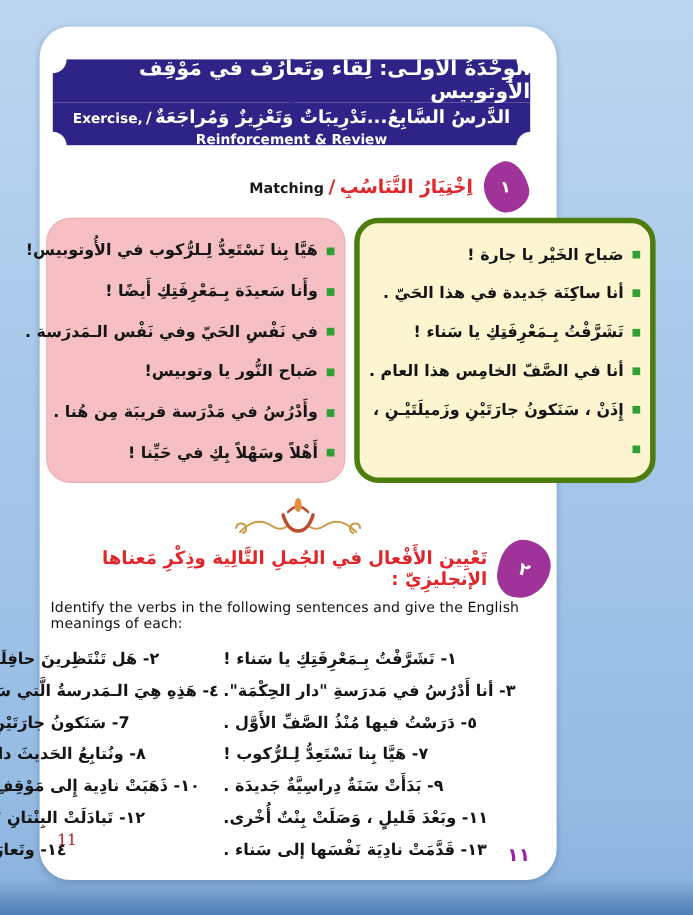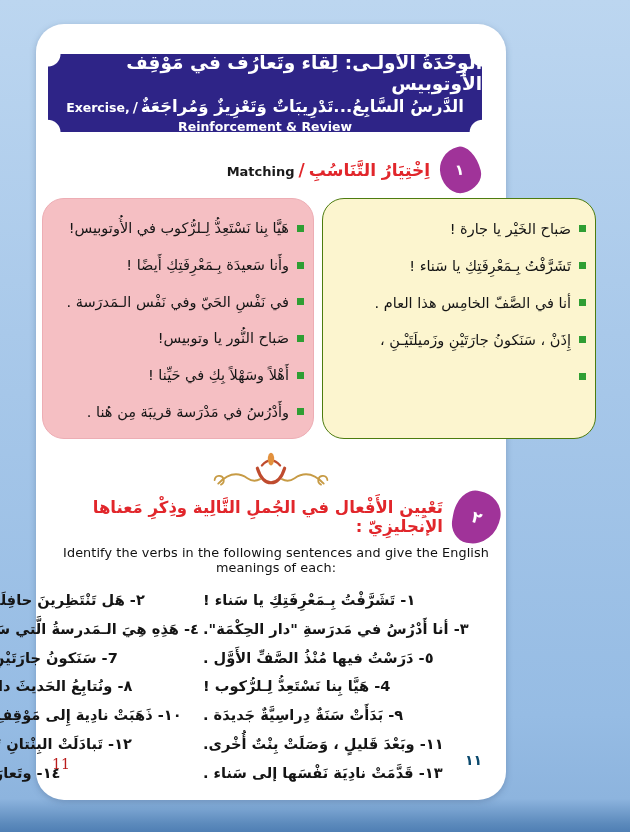--- a/index.html
+++ b/index.html
@@ -64,56 +64,56 @@
     direction:ltr;
     margin:3px 0 0 6px;
     display:grid; grid-template-columns:272px 274px; column-gap:8px;
   }
   .mbox {
     height:241px; border-radius:22px;
     padding:11px 9px 8px 8px;
     display:flex; flex-direction:column;
   }
   .mbox.pink  { background:#f5bfc3; border:1px solid #edadb4; }
-  .mbox.cream { background:#fcf5cf; border:1px solid #4d7c0f; }
+  .mbox.cream { background:#fcf5cf; border:5px solid #4d7c0f; }
   .match-item {
     direction:rtl; display:flex; align-items:center; gap:8px;
-    height:37px; font-weight:normal; font-size:14.5px; color:#151515;
+    height:37px; font-weight:bold; font-size:14.5px; color:#151515;
     white-space:nowrap;
   }
   .bullet { width:7px; height:7px; background:#2f9e33; flex:0 0 auto; }
 
   
   .ornament-wrap { margin-top:11px; text-align:center; height:40px; }
 
   
   .instruction {
-    direction:ltr; text-align:center;
+    direction:ltr; text-align:left;
     font-size:12.8px; color:#111; margin:1px 0 0 10px;
     letter-spacing:.1px;
   }
   .sentences {
     direction:rtl;
     margin:11px 22px 0 14px;
     display:grid; grid-template-columns:281px auto; column-gap:4px;
   }
   .s-col { display:flex; flex-direction:column;align-items:flex-end; }
   .s-line {
     direction:rtl; text-align:right;
     font-weight:bold; font-size:14.6px; color:#151515;
     height:28.8px; line-height:28.8px; white-space:nowrap;
   }
   
   .pn-latin {
     position:absolute; left:16px; bottom:28px;
     font-family:"DejaVu Serif", serif; font-size:14px; color:#b91c1c;
   }
   .pn-arabic {
-    position:absolute; right:24px; bottom:32px;
-    font-size:14px; font-weight:bold; color:#0c4a6e;
+    position:absolute; right:24px; bottom:12px;
+    font-size:17px; font-weight:bold; color:#a21caf;
   }
 </style>
 </head>
 <body>
 
 <div class="backdrop"></div>
 
 <div class="sheet">
 
   <div class="banner">
@@ -141,31 +141,35 @@
       <div class="match-item">
           <span class="bullet"></span>
           <span>في نَفْسِ الحَيّ وفي نَفْس الـمَدرَسة .</span>
         </div>
       <div class="match-item">
           <span class="bullet"></span>
           <span>صَباح النُّور يا وتوبيس!</span>
         </div>
       <div class="match-item">
           <span class="bullet"></span>
+          <span>وأَدْرُسُ في مَدْرَسة قريبَة مِن هُنا .</span>
+        </div>
+      <div class="match-item">
+          <span class="bullet"></span>
           <span>أَهْلاً وسَهْلاً بِكِ في حَيِّنا !</span>
         </div>
-      <div class="match-item">
-          <span class="bullet"></span>
-          <span>وأَدْرُسُ في مَدْرَسة قريبَة مِن هُنا .</span>
-        </div>
     </div>
     <div class="mbox cream">
       <div class="match-item">
           <span class="bullet"></span>
           <span>صَباح الخَيْر يا جارة !</span>
+        </div>
+      <div class="match-item">
+          <span class="bullet"></span>
+          <span>أنا ساكِنَة جَديدة في هذا الحَيّ .</span>
         </div>
       <div class="match-item">
           <span class="bullet"></span>
           <span>تَشَرَّفْتُ بِـمَعْرِفَتِكِ يا سَناء !</span>
         </div>
       <div class="match-item">
           <span class="bullet"></span>
           <span>أنا في الصَّفّ الخامِس هذا العام .</span>
         </div>
       <div class="match-item">
@@ -198,21 +202,21 @@
       </div>
     <div class="sec-title long">تَعْيِين الأَفْعال في الجُملِ التَّالِية وذِكْرِ مَعناها الإنجليزِيّ :</div>
   </div>
   <div class="instruction">Identify the verbs in the following sentences and give the English meanings of each:</div>
 
   <div class="sentences">
     <div class="s-col">
       <div class="s-line">١- تَشَرَّفْتُ بِـمَعْرِفَتِكِ يا سَناء !</div>
       <div class="s-line">٣- أنا أَدْرُسُ في مَدرَسةِ "دار الحِكْمَة".</div>
       <div class="s-line">٥- دَرَسْتُ فيها مُنْذُ الصَّفِّ الأَوَّل .</div>
-      <div class="s-line">4- هَيَّا بِنا نَسْتَعِدُّ لِـلرُّكوب !</div>
+      <div class="s-line">٧- هَيَّا بِنا نَسْتَعِدُّ لِـلرُّكوب !</div>
       <div class="s-line">٩- بَدَأَتْ سَنَةٌ دِراسِيَّةٌ جَديدَة .</div>
       <div class="s-line">١١- وبَعْدَ قَليلٍ ، وَصَلَتْ بِنْتٌ أُخْرى.</div>
       <div class="s-line">١٣- قَدَّمَتْ نادِيَة نَفْسَها إلى سَناء .</div>
     </div>
     <div class="s-col">
       <div class="s-line">٢- هَل تَنْتَظِرينَ حافِلَةَ الـمَدْرَسَة ؟</div>
       <div class="s-line">٤- هَذِهِ هِيَ الـمَدرسةُ الَّتي سَأَدْرُس فيها .</div>
       <div class="s-line">7- سَنَكونُ جارَتَيْنِ وزَميلَتَيْـنِ .</div>
       <div class="s-line">٨- ونُتابِعُ الحَديثَ داخِلَ الحافِلَة .</div>
       <div class="s-line">١٠- ذَهَبَتْ نادِية إِلى مَوْقِفِ الأُوتوبيس .</div>

